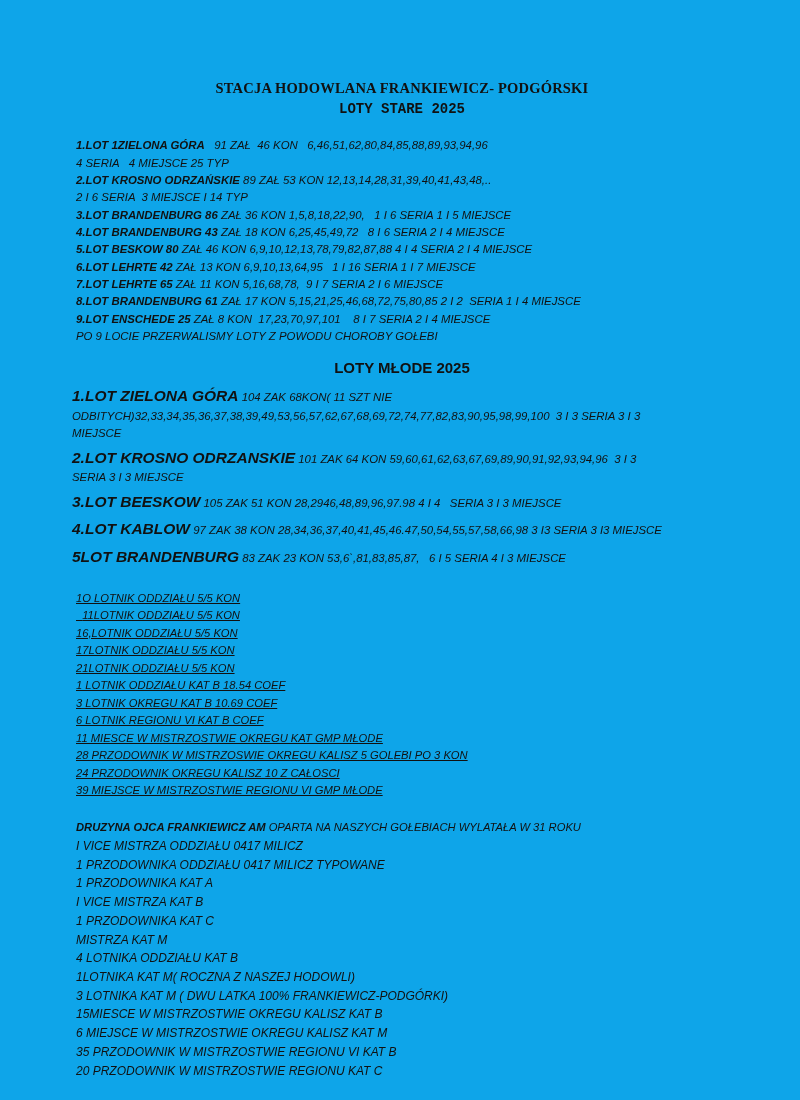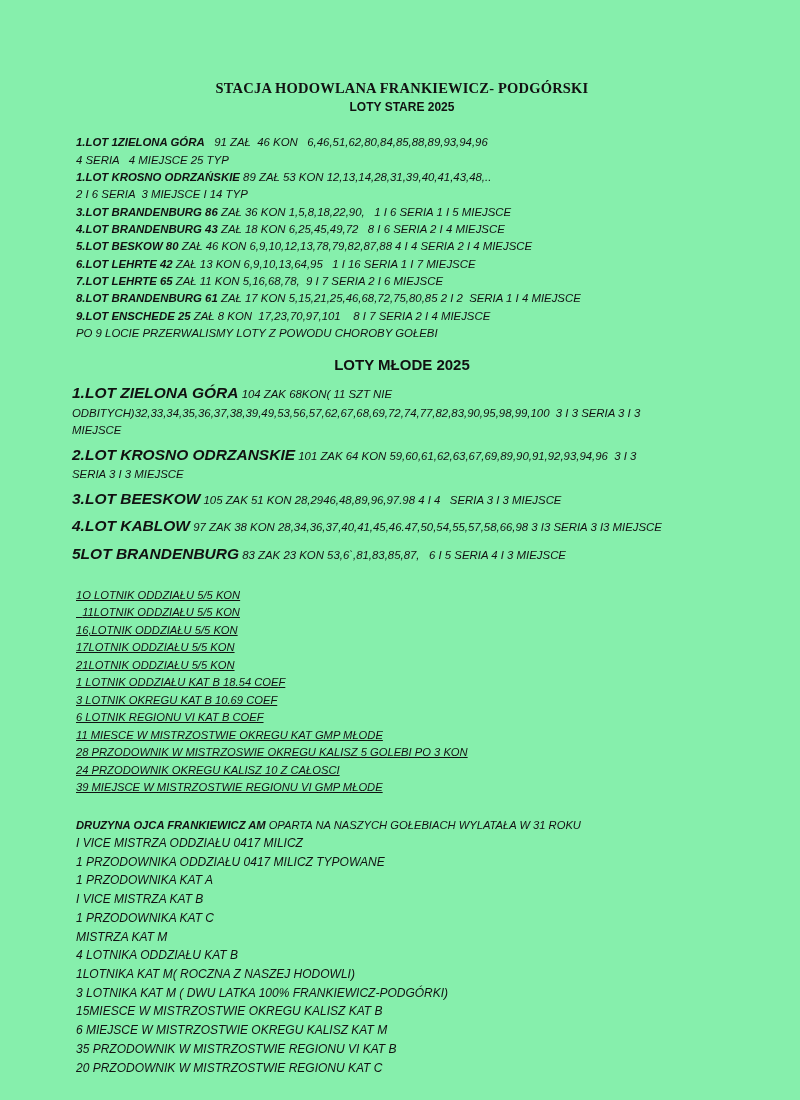--- a/index.html
+++ b/index.html
@@ -13,41 +13,41 @@
     font-family: "Liberation Sans", sans-serif;
     color: #111111;
     position: relative;
     overflow: hidden;
   }
   .page {
     position: absolute;
     left: 0; top: 0;
     width: 800px;
     height: 1100px;
-    background: #86efac;
+    background: #0ea5e9;
   }
   .content {
     position: absolute;
     left: 72px;
     top: 78px;
     width: 660px;
   }
   .doc-title {
     text-align: center;
     font-family: "Liberation Serif", serif;
     font-weight: bold;
     font-size: 14.5px;
     letter-spacing: 0.2px;
     line-height: 1.45;
   }
   .doc-subtitle {
     text-align: center;
-    font-family: Liberation Sans, sans-serif;
+    font-family: Liberation Mono, monospace;
     font-weight: bold;
-    font-size: 12px;
+    font-size: 14px;
     line-height: 1.45;
     margin-bottom: 18px;
   }
   .old-section {
     margin-left: 4px;
   }
   .line {
     font-size: 11.4px;
     line-height: 1.52;
     white-space: pre-wrap;
@@ -120,21 +120,21 @@
 
 <div class="page">
   <div class="content">
 
     <div class="doc-title">STACJA HODOWLANA FRANKIEWICZ- PODGÓRSKI</div>
     <div class="doc-subtitle">LOTY STARE 2025</div>
 
     <div class="old-section">
       <div class="line"><span class="lead">1.LOT 1ZIELONA GÓRA</span><span class="rest">   91 ZAŁ  46 KON   6,46,51,62,80,84,85,88,89,93,94,96</span></div>
       <div class="line"><span class="lead"></span><span class="rest">4 SERIA   4 MIEJSCE 25 TYP</span></div>
-      <div class="line"><span class="lead">1.LOT KROSNO ODRZAŃSKIE</span><span class="rest"> 89 ZAŁ 53 KON 12,13,14,28,31,39,40,41,43,48,..</span></div>
+      <div class="line"><span class="lead">2.LOT KROSNO ODRZAŃSKIE</span><span class="rest"> 89 ZAŁ 53 KON 12,13,14,28,31,39,40,41,43,48,..</span></div>
       <div class="line"><span class="lead"></span><span class="rest">2 I 6 SERIA  3 MIEJSCE I 14 TYP</span></div>
       <div class="line"><span class="lead">3.LOT BRANDENBURG 86</span><span class="rest"> ZAŁ 36 KON 1,5,8,18,22,90,   1 I 6 SERIA 1 I 5 MIEJSCE</span></div>
       <div class="line"><span class="lead">4.LOT BRANDENBURG 43</span><span class="rest"> ZAŁ 18 KON 6,25,45,49,72   8 I 6 SERIA 2 I 4 MIEJSCE</span></div>
       <div class="line"><span class="lead">5.LOT BESKOW 80</span><span class="rest"> ZAŁ 46 KON 6,9,10,12,13,78,79,82,87,88 4 I 4 SERIA 2 I 4 MIEJSCE</span></div>
       <div class="line"><span class="lead">6.LOT LEHRTE 42</span><span class="rest"> ZAŁ 13 KON 6,9,10,13,64,95   1 I 16 SERIA 1 I 7 MIEJSCE</span></div>
       <div class="line"><span class="lead">7.LOT LEHRTE 65</span><span class="rest"> ZAŁ 11 KON 5,16,68,78,  9 I 7 SERIA 2 I 6 MIEJSCE</span></div>
       <div class="line"><span class="lead">8.LOT BRANDENBURG 61</span><span class="rest"> ZAŁ 17 KON 5,15,21,25,46,68,72,75,80,85 2 I 2  SERIA 1 I 4 MIEJSCE</span></div>
       <div class="line"><span class="lead">9.LOT ENSCHEDE 25</span><span class="rest"> ZAŁ 8 KON  17,23,70,97,101    8 I 7 SERIA 2 I 4 MIEJSCE</span></div>
       <div class="line"><span class="lead"></span><span class="rest">PO 9 LOCIE PRZERWALISMY LOTY Z POWODU CHOROBY GOŁEBI</span></div>
     </div>

